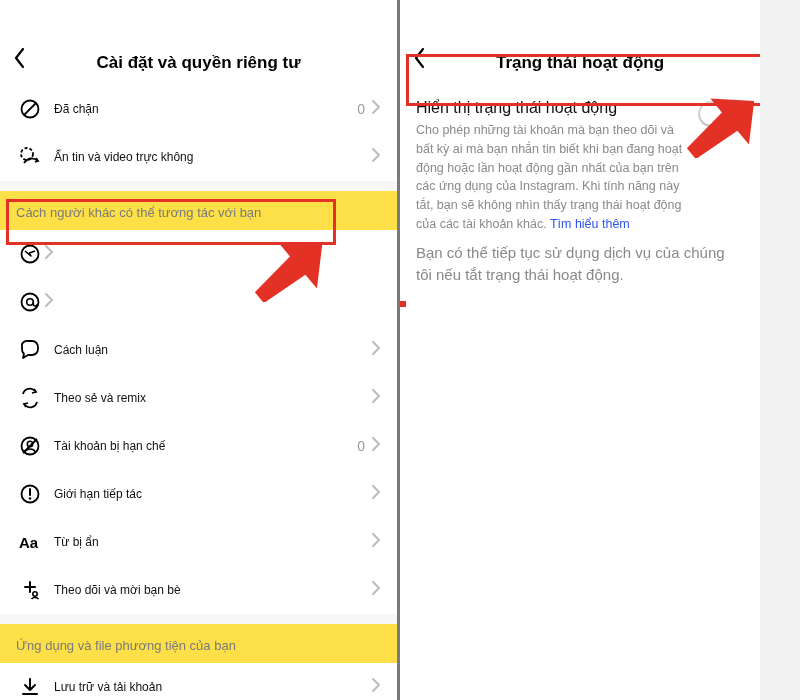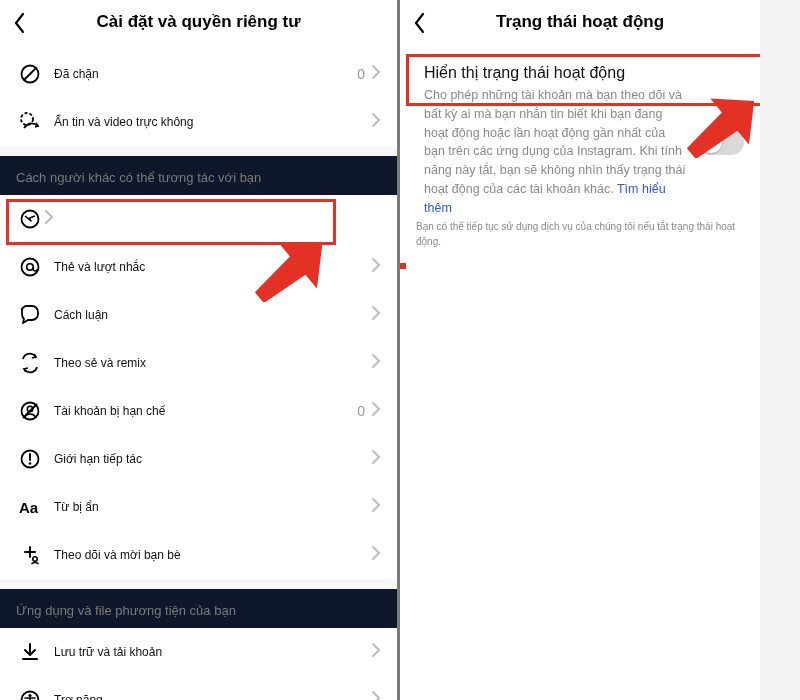--- a/index.html
+++ b/index.html
@@ -1,42 +1,42 @@
 <!DOCTYPE html>
 <html><head>
 <meta charset="utf-8">
 <style>
   * { box-sizing: border-box; margin: 0; padding: 0; }
   html, body { width: 800px; height: 700px; font-family: -apple-system, "Helvetica Neue", Arial, sans-serif; background:#f2f2f2; overflow:hidden;}
   .frame { display:flex; width:800px; height:700px; }
   .pane { position:relative; background:#fff; height:700px; overflow:hidden;}
   .pane.left  { width:400px; border-right:3px solid #7a7a7a; }
   .pane.right { width:360px; }
-  .header { display:flex; align-items:flex-start; height:50px; padding:12px 12px; }
+  .header { display:flex; align-items:flex-end; height:50px; padding:12px 12px;margin-top:35px; }
   .header .title { flex:1; text-align:center; font-size:17px; font-weight:700; color:#000; }
   .back svg { width:14px; height:22px; }
-  .section-head { background:#0f172a; color:#7a7a7a; font-size:13px; padding:14px 16px 10px; }
+  .section-head { background:#fde047; color:#7a7a7a; font-size:13px; padding:14px 16px 10px; }
   .row { display:flex; align-items:center; height:48px; padding:0 16px; }
   .row .icon { width:28px; display:flex; align-items:center; justify-content:center; }
   .row .icon svg { width:22px; height:22px; }
   .row .label { flex:1; font-size:12px; color:#111; margin-left:10px; }
   .row .meta { color:#9a9a9a; font-size:14px; margin-right:6px;}
   .chev svg { width:10px; height:16px; }
   .divider { height:10px; background:#f7f7f7; }
   .highlight-box { position:absolute; border:3px solid #e33126; pointer-events:none; }
   .arrow { position:absolute; pointer-events:none;}
   .right-body { padding:14px 16px; }
-  .toggle-row { display:flex; align-items:center;margin-left:8px; }
+  .toggle-row { display:flex; align-items:flex-start; }
   .toggle-row .texts { flex:1; padding-right:10px;}
   .toggle-row h3 { font-size:16px; font-weight:500; color:#111; margin-bottom:4px;}
   .toggle-row p  { font-size:12.5px; color:#8a8a8a; line-height:1.5;}
   .toggle-row a  { color:#2f54eb; text-decoration:none; }
   .toggle { width:46px; height:26px; background:#d9d9d9; border-radius:13px; position:relative; flex-shrink:0; margin-top:2px;}
   .toggle .knob { position:absolute; top:2px; left:2px; width:22px; height:22px; border-radius:50%; background:#fff; box-shadow:0 1px 2px rgba(0,0,0,.25);}
-  .note { font-size:10px; color:#8a8a8a; line-height:1.5; margin-top:2px;}
+  .note { font-size:15px; color:#8a8a8a; line-height:1.5; margin-top:8px;}
 </style>
 </head>
 <body>
 
 <svg width="0" height="0" style="position:absolute">
   <defs>
     <g id="i-back">
         <path d="M10 2 L3 11 L10 20" stroke="#000" stroke-width="2.2" fill="none" stroke-linecap="round" stroke-linejoin="round"></path>
       </g>
     <g id="i-chev">
@@ -152,21 +152,20 @@
           <span class="chev"><svg viewBox="0 0 10 16">
               <use href="#i-chev"></use>
             </svg></span>
         </div>
         <div class="row">
           <span class="icon">
             <svg viewBox="0 0 22 22">
               <use href="#i-mention"></use>
             </svg>
           </span>
-          <span class="label">Thẻ và lượt nhắc</span>
           <span class="chev"><svg viewBox="0 0 10 16">
               <use href="#i-chev"></use>
             </svg></span>
         </div>
         <div class="row">
           <span class="icon">
             <svg viewBox="0 0 22 22">
               <use href="#i-comment"></use>
             </svg>
           </span>

